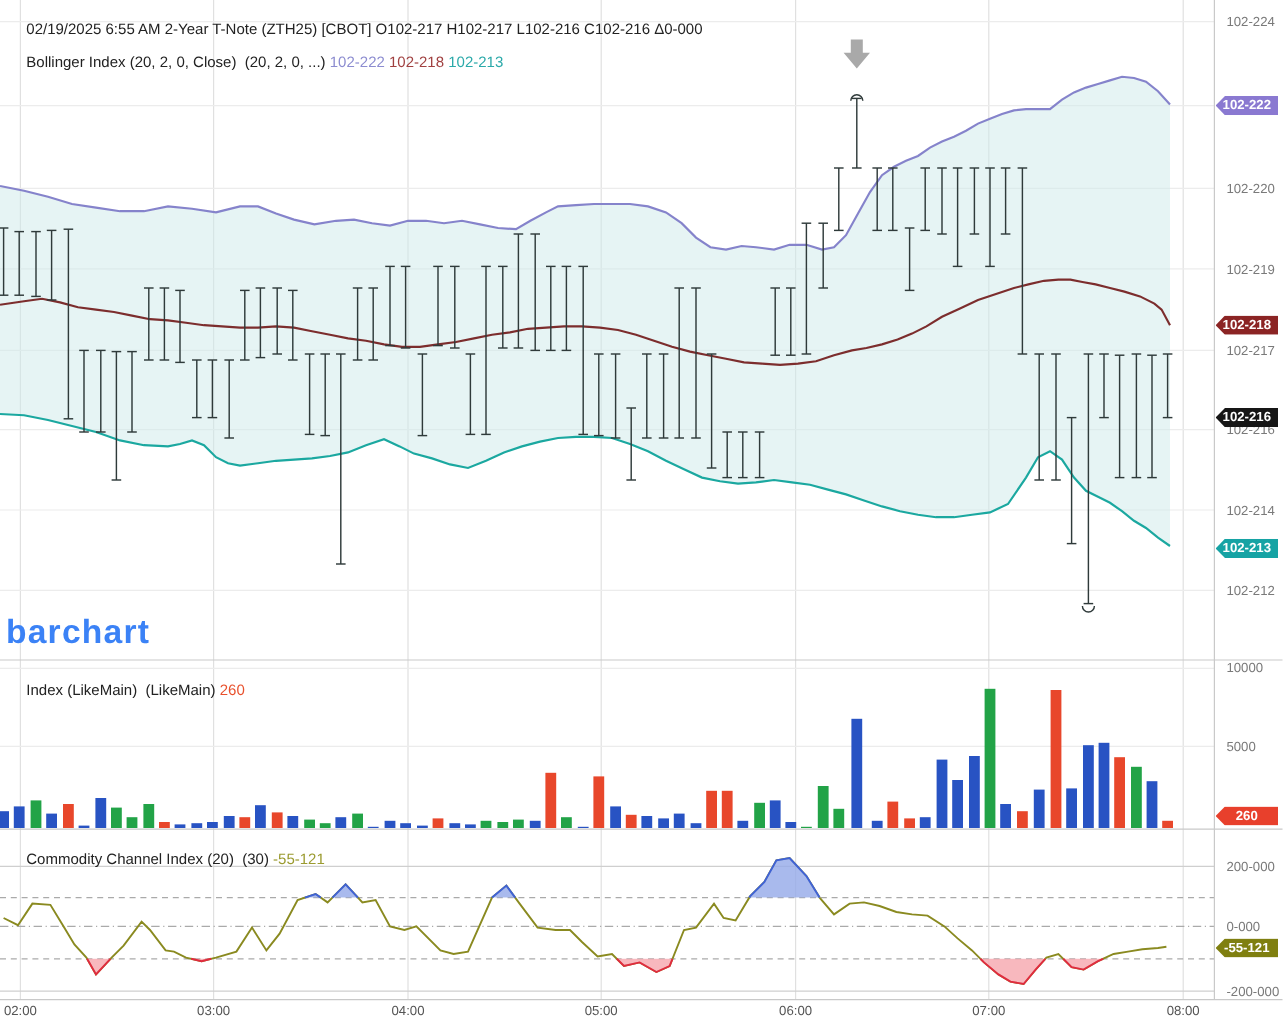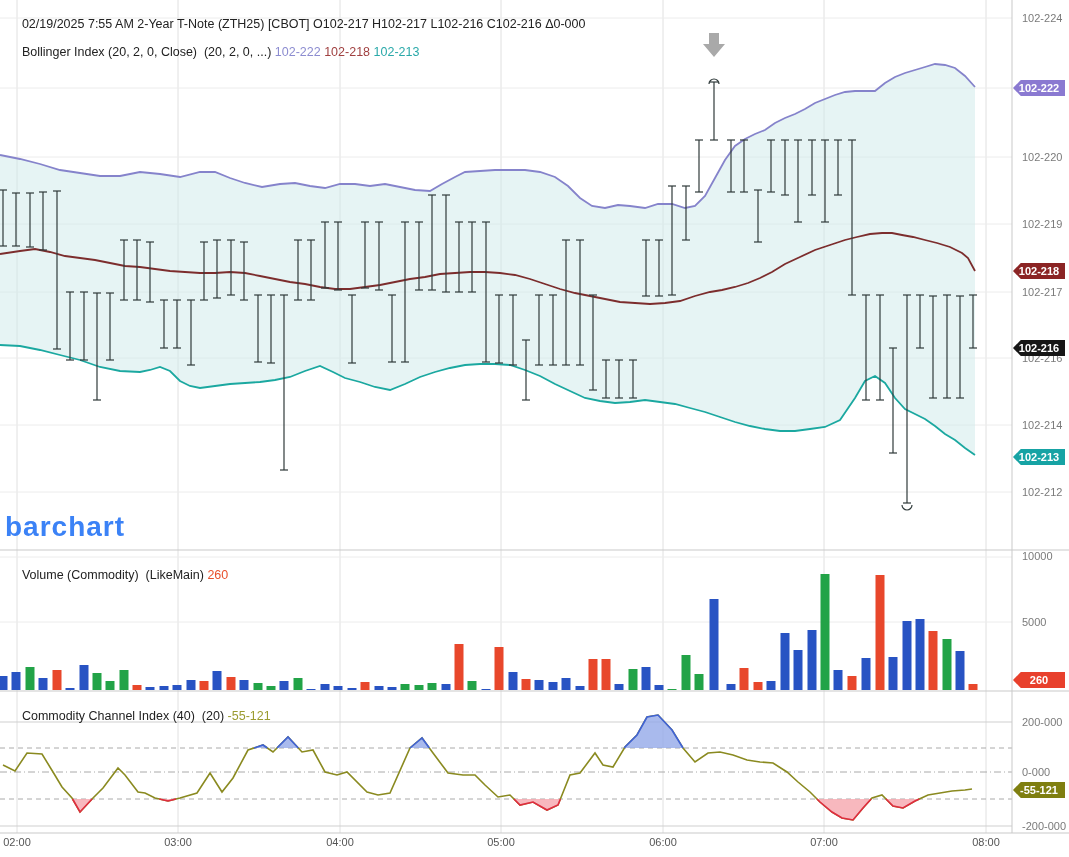--- a/index.html
+++ b/index.html
@@ -392,32 +392,32 @@
       <text x="17" y="846" fill="#555555" text-anchor="middle" font-size="11px" font-family="&quot;Liberation Sans&quot;,sans-serif">02:00</text>
       <text x="178" y="846" fill="#555555" text-anchor="middle" font-size="11px" font-family="&quot;Liberation Sans&quot;,sans-serif">03:00</text>
       <text x="340" y="846" fill="#555555" text-anchor="middle" font-size="11px" font-family="&quot;Liberation Sans&quot;,sans-serif">04:00</text>
       <text x="501" y="846" fill="#555555" text-anchor="middle" font-size="11px" font-family="&quot;Liberation Sans&quot;,sans-serif">05:00</text>
       <text x="663" y="846" fill="#555555" text-anchor="middle" font-size="11px" font-family="&quot;Liberation Sans&quot;,sans-serif">06:00</text>
       <text x="824" y="846" fill="#555555" text-anchor="middle" font-size="11px" font-family="&quot;Liberation Sans&quot;,sans-serif">07:00</text>
       <text x="986" y="846" fill="#555555" text-anchor="middle" font-size="11px" font-family="&quot;Liberation Sans&quot;,sans-serif">08:00</text>
     </svg>
 
   <div class="ptitle" style="left:8px;top:3px;">
-    <span>02/19/2025 7:55 AM 2-Year T-Note (ZTH25) [CBOT] O102-217 H102-217 L102-216 C102-216 Δ0-000</span><br>
+    <span>02/19/2025 6:55 AM 2-Year T-Note (ZTH25) [CBOT] O102-217 H102-217 L102-216 C102-216 Δ0-000</span><br>
     <span>Bollinger Index (20, 2, 0, Close)  (20, 2, 0, ...) </span><span id="bbU" style="color: rgb(140, 140, 208);">102-222</span><span> </span><span id="bbM" style="color: rgb(160, 64, 64);">102-218</span><span> </span><span id="bbL" style="color: rgb(42, 169, 169);">102-213</span>
   </div>
 
   <div class="watermark">barchart</div>
 
   <div class="ptitle" style="left:8px;top:554px;">
-    <span>Volume (Commodity)  (LikeMain) </span><span id="volV" style="color: rgb(232, 80, 44);">260</span>
+    <span>Index (LikeMain)  (LikeMain) </span><span id="volV" style="color: rgb(232, 80, 44);">260</span>
   </div>
 
   <div class="ptitle" style="left:8px;top:695px;">
-    <span>Commodity Channel Index (40)  (20) </span><span id="cciV" style="color: rgb(155, 155, 48);">-55-121</span>
+    <span>Commodity Channel Index (20)  (30) </span><span id="cciV" style="color: rgb(155, 155, 48);">-55-121</span>
   </div>
 
   <div id="badges">
       <div class="badge" style="top: 80px; background: rgb(138, 121, 209);">102-222</div>
       <div class="badge" style="top: 263px; background: rgb(139, 36, 36);">102-218</div>
       <div class="badge" style="top: 340px; background: rgb(22, 22, 22);">102-216</div>
       <div class="badge" style="top: 449px; background: rgb(22, 163, 164);">102-213</div>
       <div class="badge" style="top: 672px; background: rgb(232, 64, 44);">260</div>
       <div class="badge" style="top: 782px; background: rgb(127, 127, 16);">-55-121</div>
     </div>

